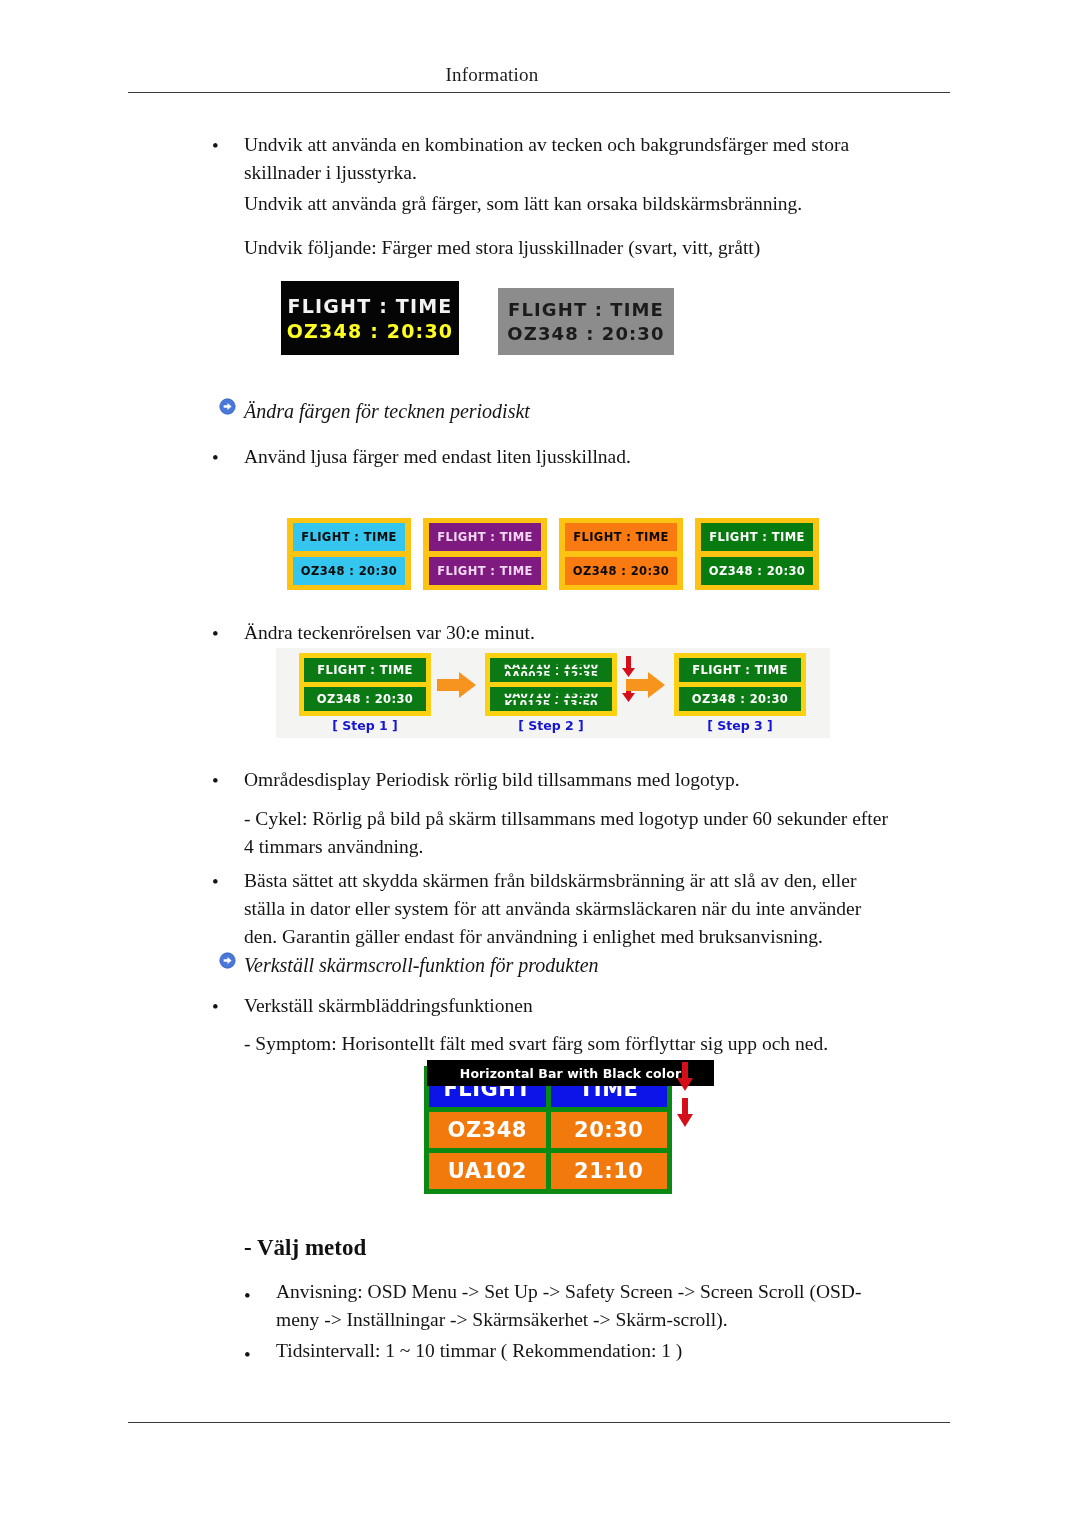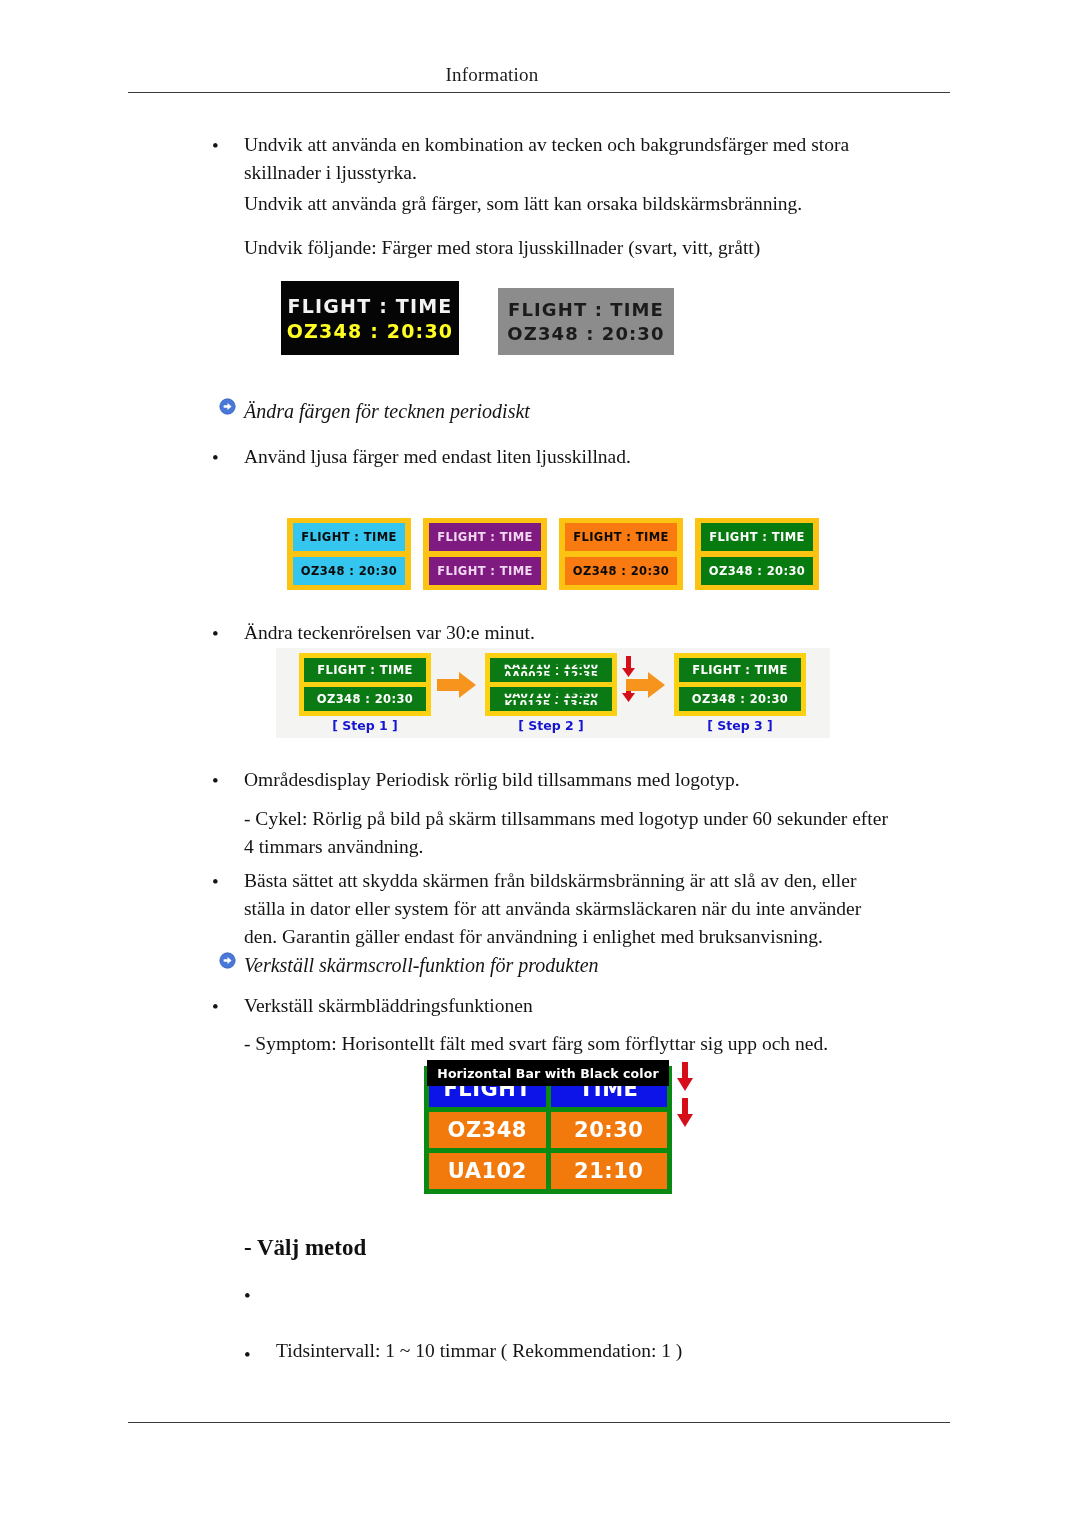--- a/index.html
+++ b/index.html
@@ -281,21 +281,21 @@
     font-size: 21px;
     color: #ffffff;
     letter-spacing: .5px;
   }
   .fig4 .row-head .scell { background: #0c14e8; }
   .fig4 .row-data .scell { background: #f2790c; }
   .fig4 .blackbar {
     position: absolute;
     left: 3px;
     top: 0;
-    width: 242px;
+    width: 287px;
     height: 26px;
     background: #000000;
     color: #ffffff;
     display: flex;
     align-items: center;
     justify-content: center;
     font-family: "DejaVu Sans", "Liberation Sans", sans-serif;
     font-weight: bold;
     font-size: 12.5px;
     letter-spacing: .1px;
@@ -449,19 +449,20 @@
       <path d="M6 0 L12 0 L12 16 L17 16 L9 29 L1 16 L6 16 Z" fill="#d40f1a"></path>
     </svg>
     <svg class="dn dn2" viewBox="0 0 18 30">
       <path d="M6 0 L12 0 L12 16 L17 16 L9 29 L1 16 L6 16 Z" fill="#d40f1a"></path>
     </svg>
   </div>
 
   <div class="section-title" style="left:244px; top:1235px;">- Välj metod</div>
 
   <div class="bullet" style="left:244px; top:1282px;">•</div>
+  <div class="txt" style="left:276px; top:1278px; width:620px;">Anvisning: OSD Menu -&gt; Set Up -&gt; Safety Screen -&gt; Screen Scroll (OSD-meny -&gt; Inställningar -&gt; Skärmsäkerhet -&gt; Skärm-scroll).</div>
 
   <div class="bullet" style="left:244px; top:1341px;">•</div>
   <div class="txt" style="left:276px; top:1337px; width:620px;">Tidsintervall: 1 ~ 10 timmar ( Rekommendation: 1 )</div>
 
   <div class="rule bottom"></div>
 
 </div>
 
 </body></html>

